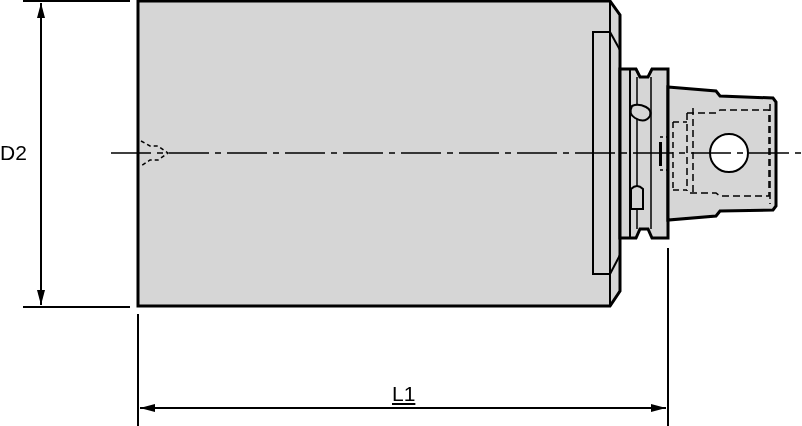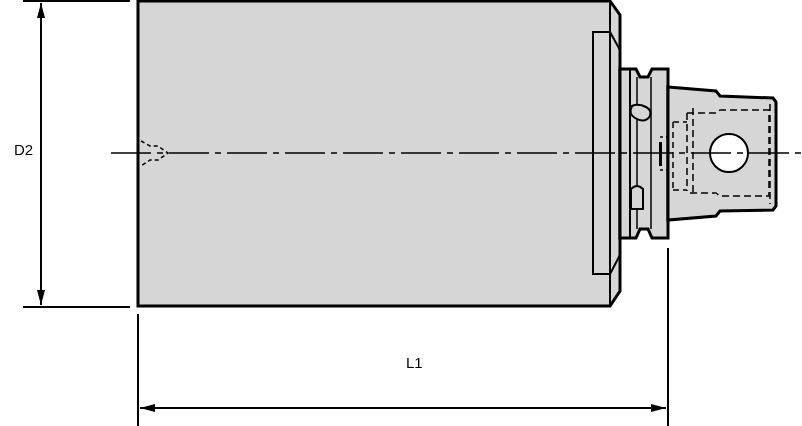--- a/index.html
+++ b/index.html
@@ -1,20 +1,20 @@
 <!DOCTYPE html>
 <html><head>
   <meta charset="utf-8">
   <style>
     html, body { margin: 0; padding: 0; background: #ffffff; }
     body { width: 802px; height: 426px; overflow: hidden; position: relative; font-family: "Liberation Sans", sans-serif; }
     svg { position: absolute; left: 0; top: 0; }
-    .dim-label { position: absolute; font-family: "Liberation Sans", sans-serif; font-size: 15px; color: #000; line-height: 1; padding-left: 14px; }
+    .dim-label { position: absolute; font-family: "Liberation Sans", sans-serif; font-size: 21px; color: #000; line-height: 1; }
     #label-d2 { left: 0px; top: 142px; }
-    #label-l1 { left: 392px; top: 355px; }
+    #label-l1 { left: 392px; top: 383px; text-decoration: underline; }
   </style>
 </head>
 <body>
 
 <svg width="802" height="426" viewBox="0 0 802 426">
 
   <line x1="23" y1="1" x2="130" y2="1" stroke="#000" stroke-width="2"></line>
   <line x1="23" y1="307" x2="130" y2="307" stroke="#000" stroke-width="2"></line>
 
   <line x1="41" y1="3" x2="41" y2="305" stroke="#000" stroke-width="2"></line>

